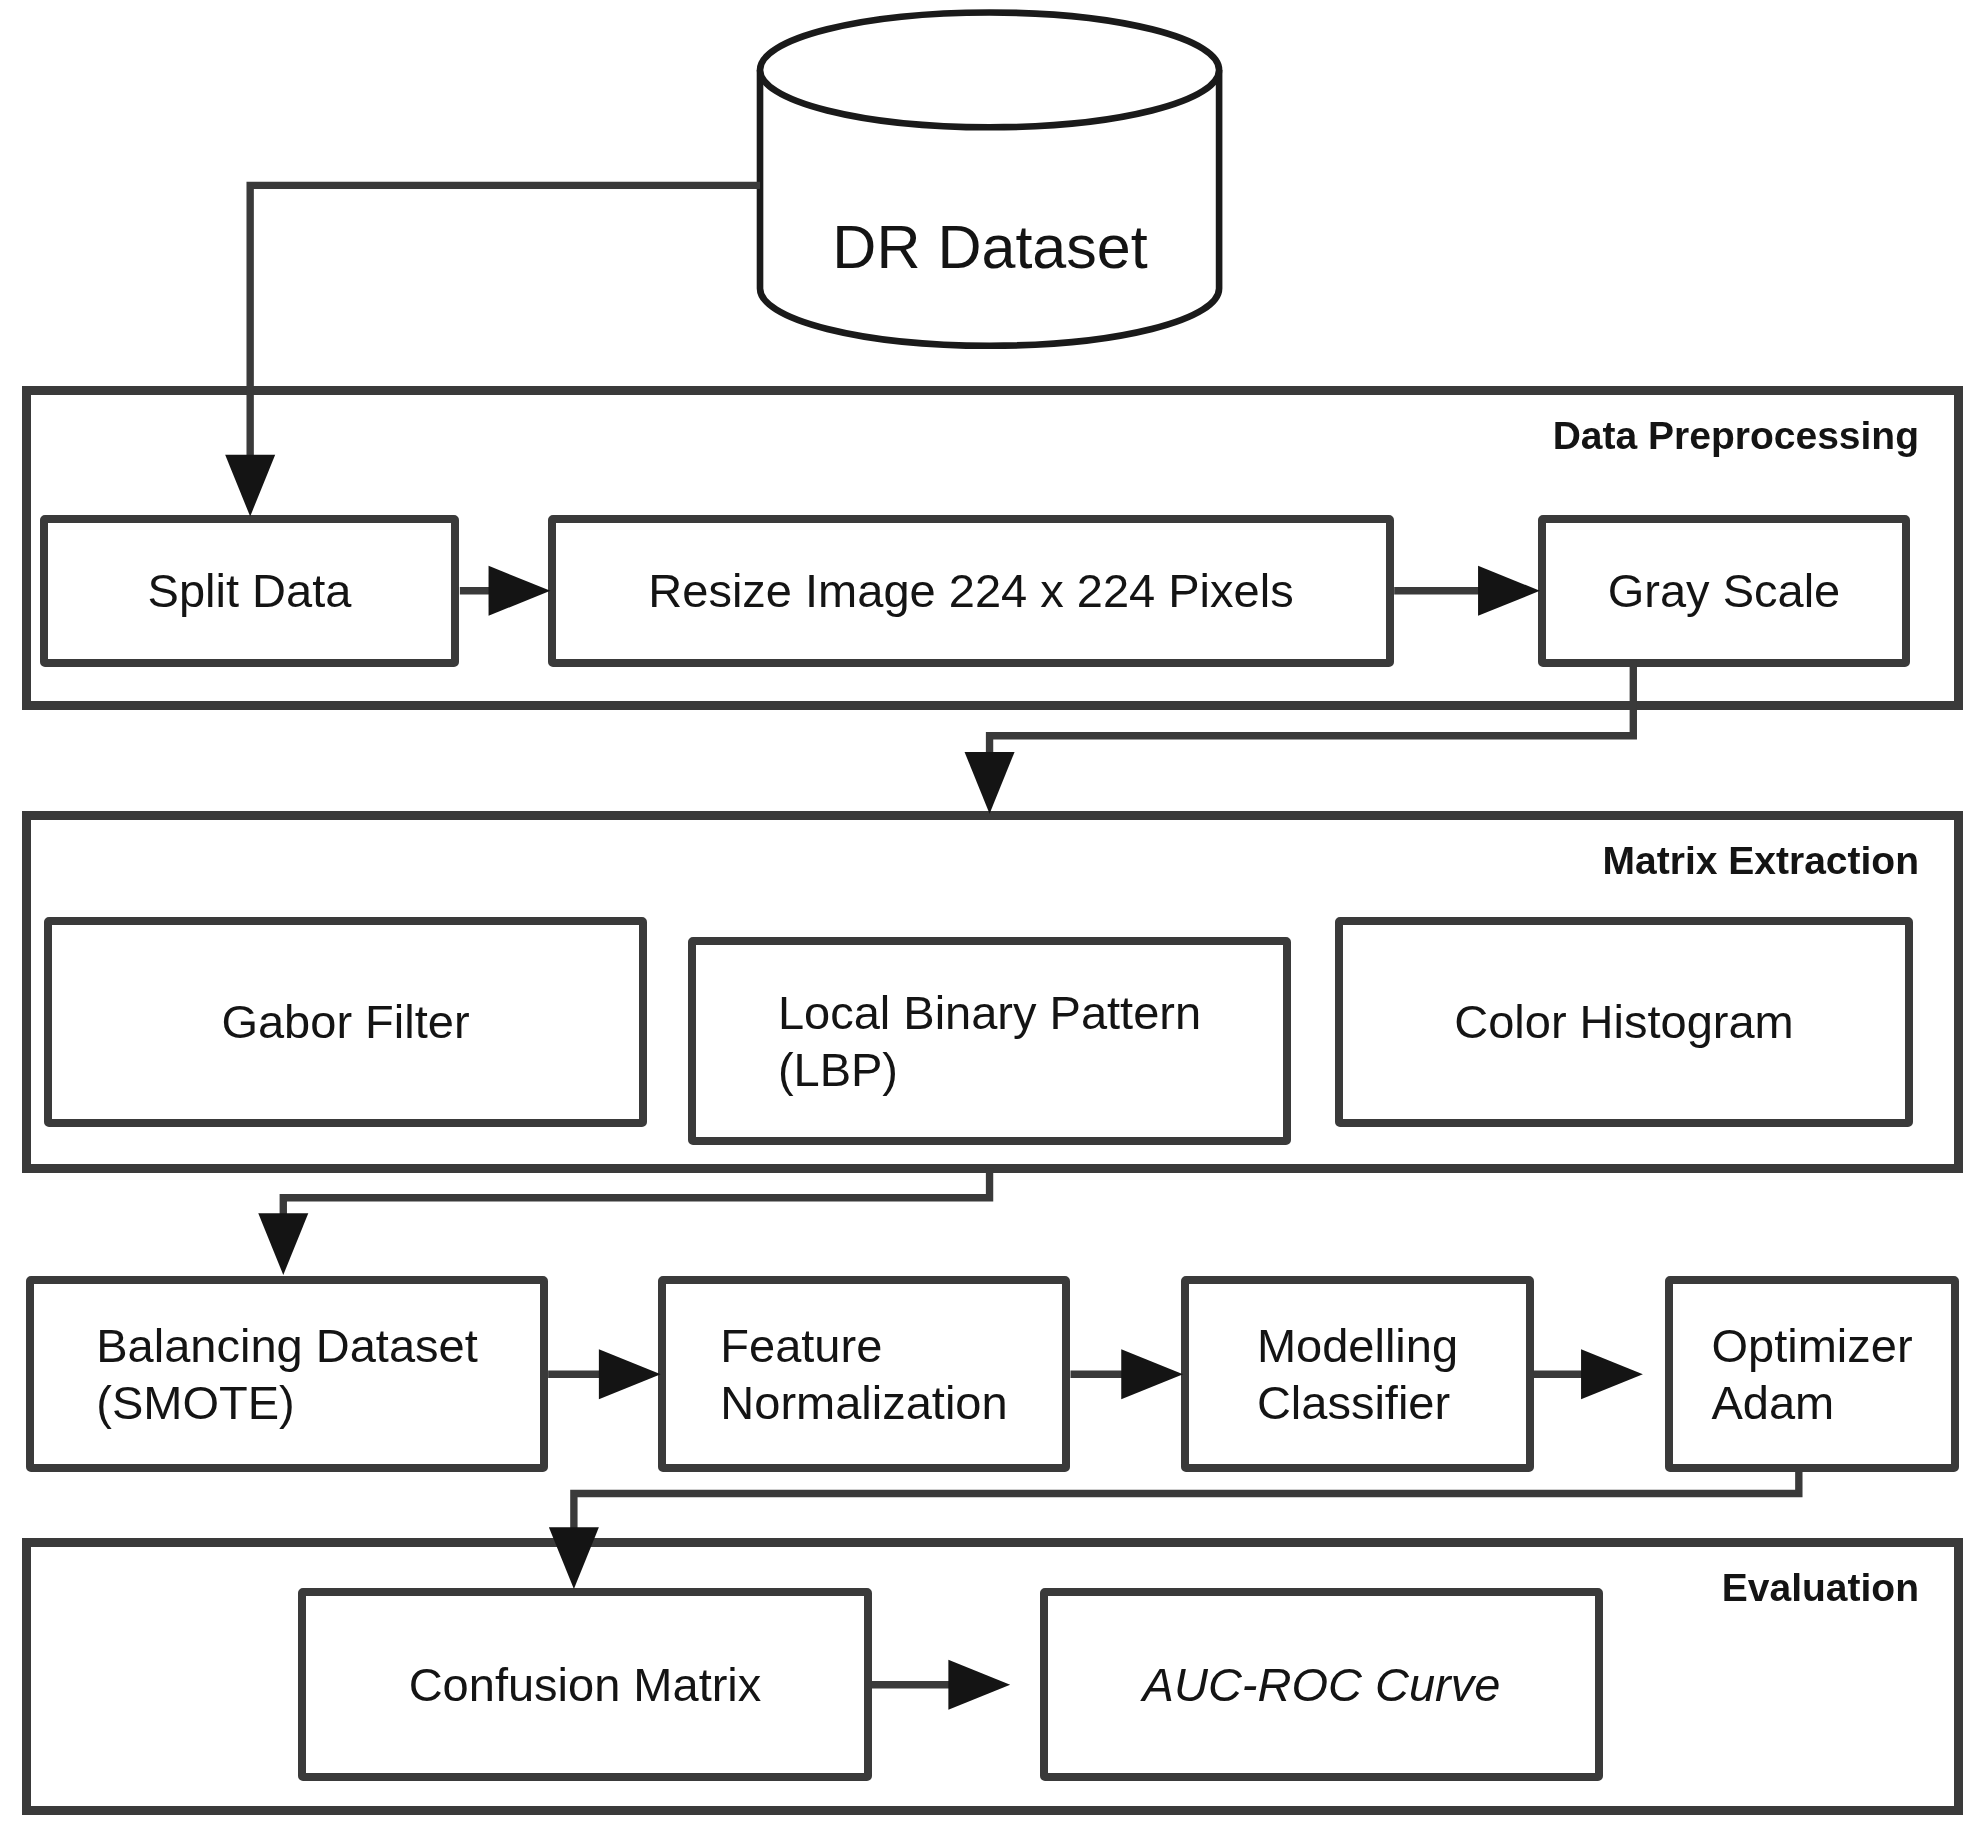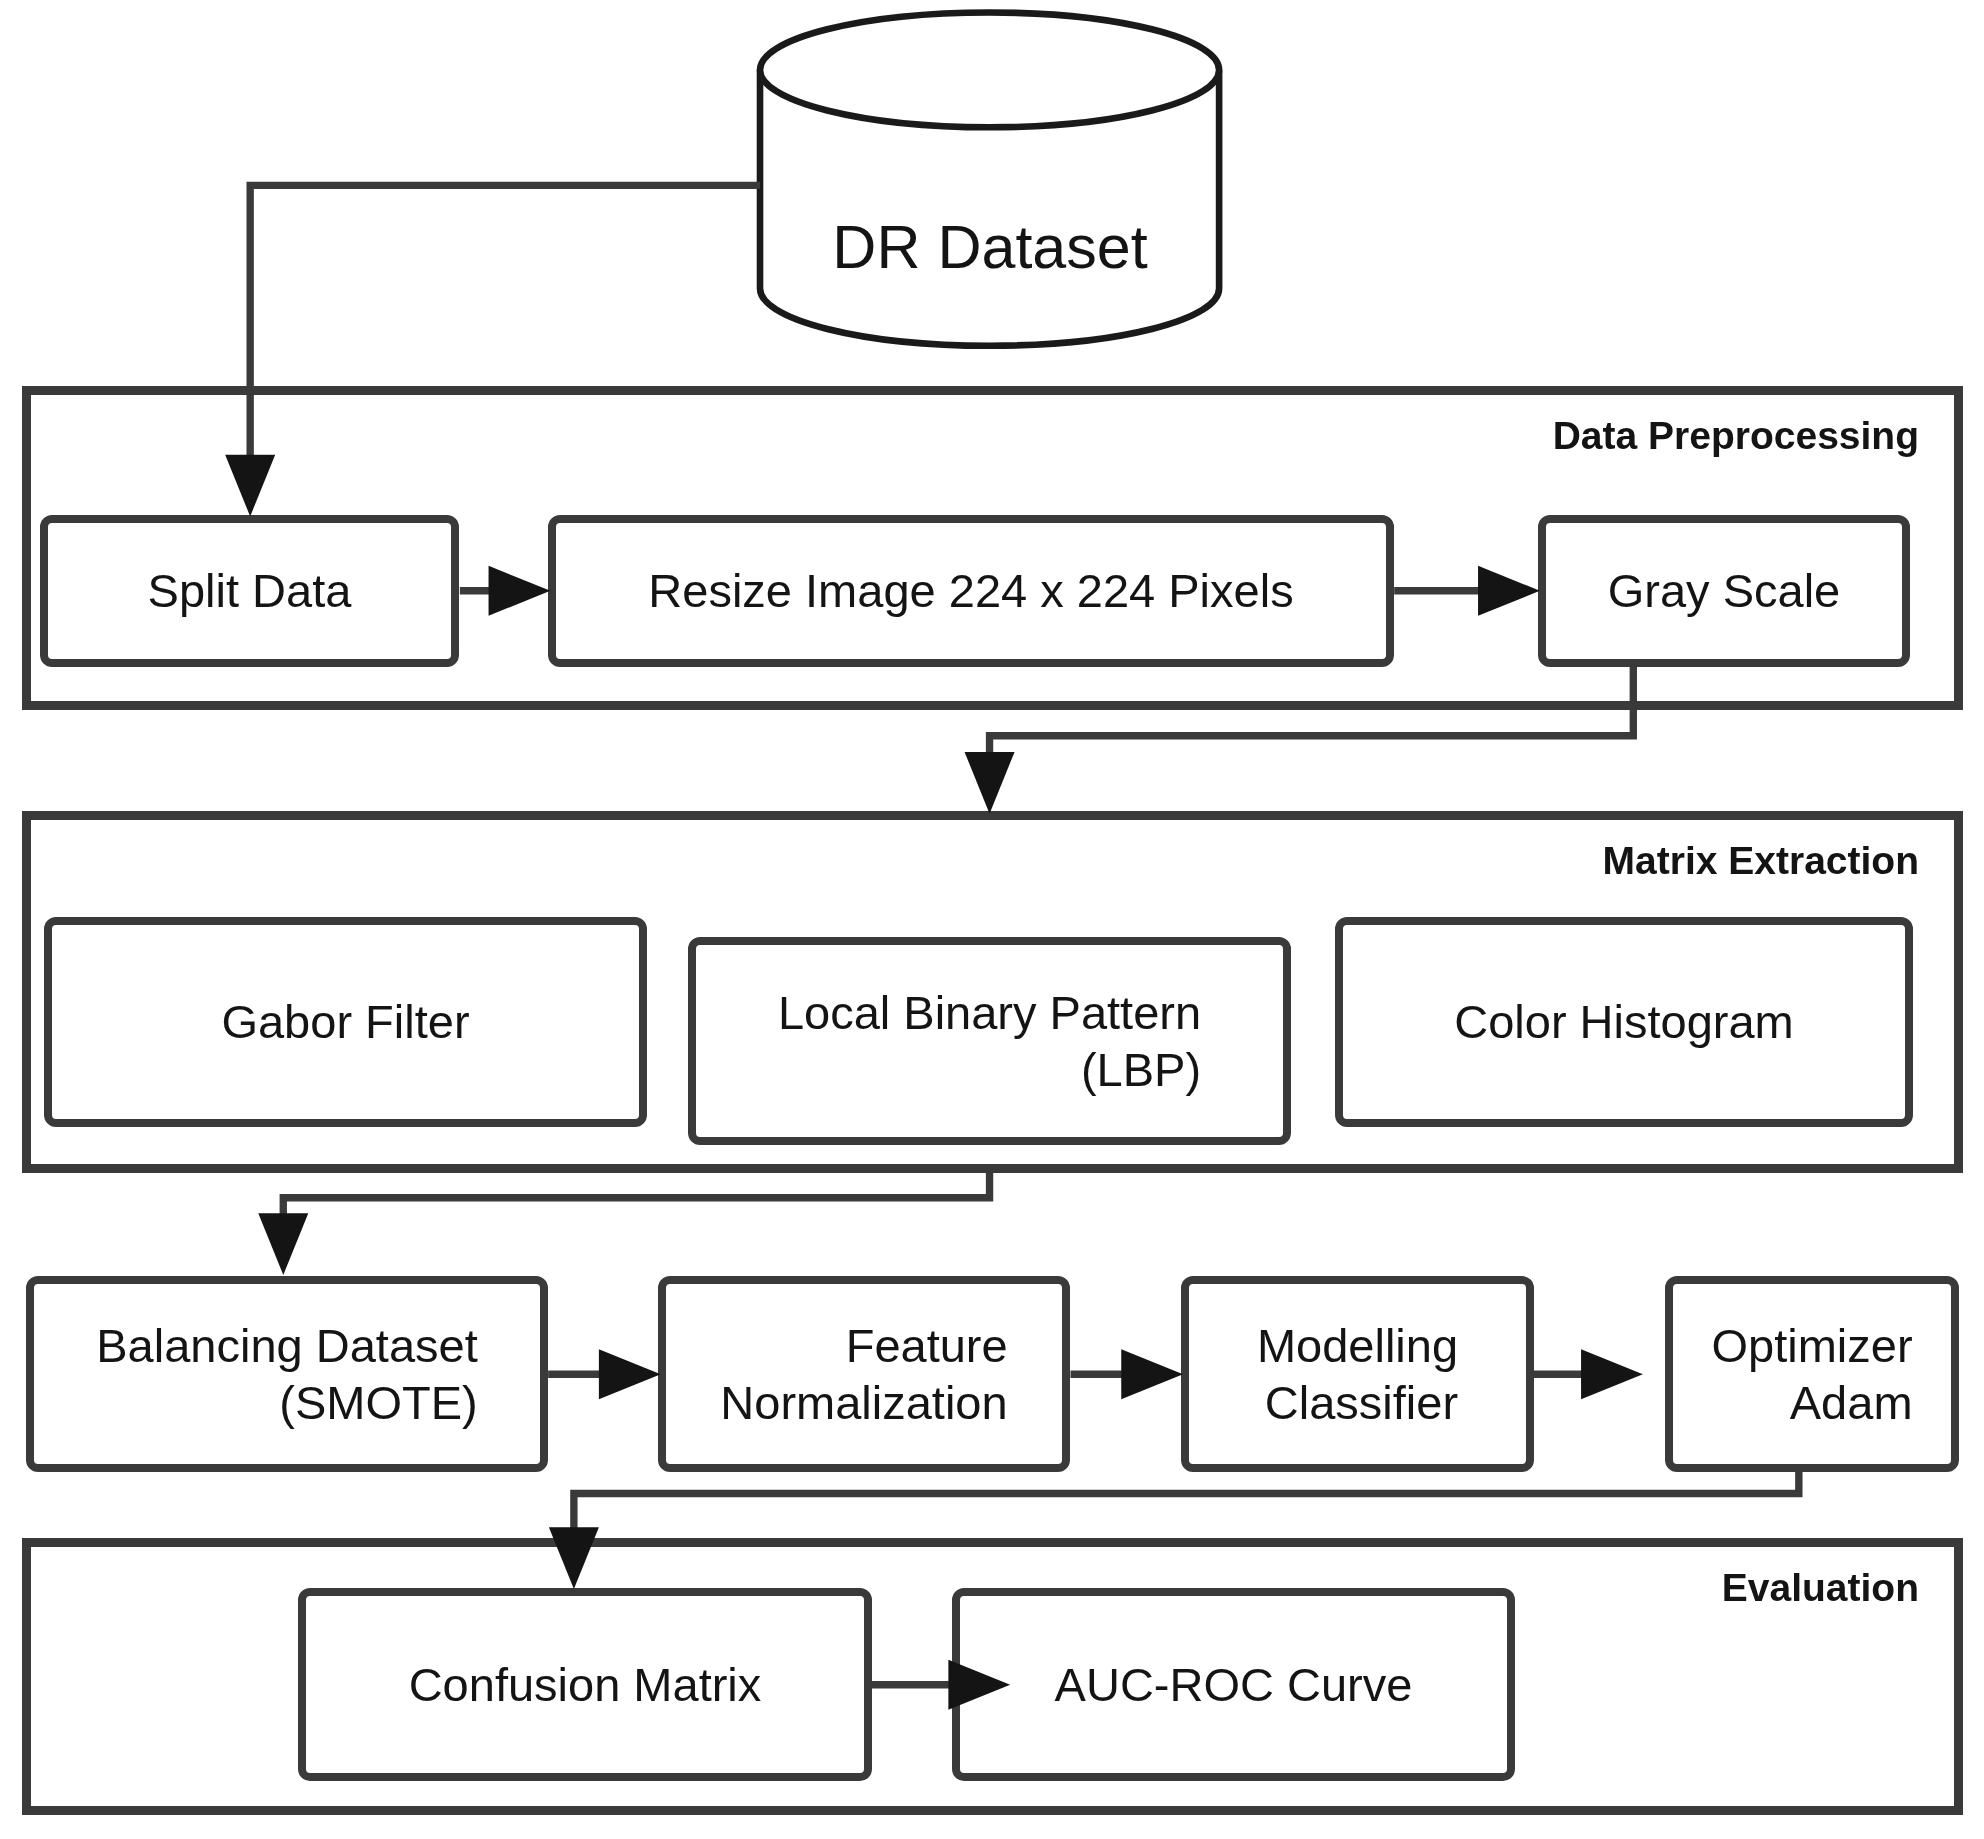--- a/index.html
+++ b/index.html
@@ -27,27 +27,27 @@
     top: 19px;
     right: 35px;
     font-size: 39px;
     font-weight: bold;
     color: #141414;
     white-space: nowrap;
   }
   .node {
     position: absolute;
     border: 8.8px solid #3a3a3a;
-    border-radius: 12px;
+    border-radius: 5px;
     background: #ffffff;
     box-sizing: border-box;
     display: flex;
     align-items: center;
     justify-content: center;
-    text-align: right;
+    text-align: left;
     font-size: 47px;
     line-height: 1.22;
     color: #141414;
     white-space: pre-line;
   }
   .cyl-label {
     position: absolute;
     left: 761px;
     top: 212px;
     width: 458px;
@@ -115,21 +115,21 @@
 Normalization</div>
 
   <div class="node" style="left:1181px; top:1276px; width:353px; height:196px;">Modelling
 Classifier</div>
 
   <div class="node" style="left:1641px; top:1276px; width:294px; height:196px;margin-left:24px;">Optimizer
 Adam</div>
 
   <div class="node" style="left:298px; top:1588px; width:574px; height:193px;">Confusion Matrix</div>
 
-  <div class="node" style="left:952px; top:1588px; width:563px; height:193px;">AUC-ROC Curve</div>
+  <div class="node" style="left:1040px; top:1588px; width:563px; height:193px;font-style:italic;">AUC-ROC Curve</div>
 
   <svg class="wires" viewBox="0 0 2698 2501">
 
     <g>
       <path class="shape" d="M 1033 95 L 1033 392 A 312 78 0 0 0 1657 392 L 1657 95"></path>
       <ellipse cx="1345" cy="95" rx="312" ry="78" fill="#ffffff" stroke="#1a1a1a" stroke-width="9"></ellipse>
     </g>
 
     <path class="wire" d="M 1033 252 H 340 V 622"></path>
     <polygon class="head" points="340,702 306,618 374,618"></polygon>

